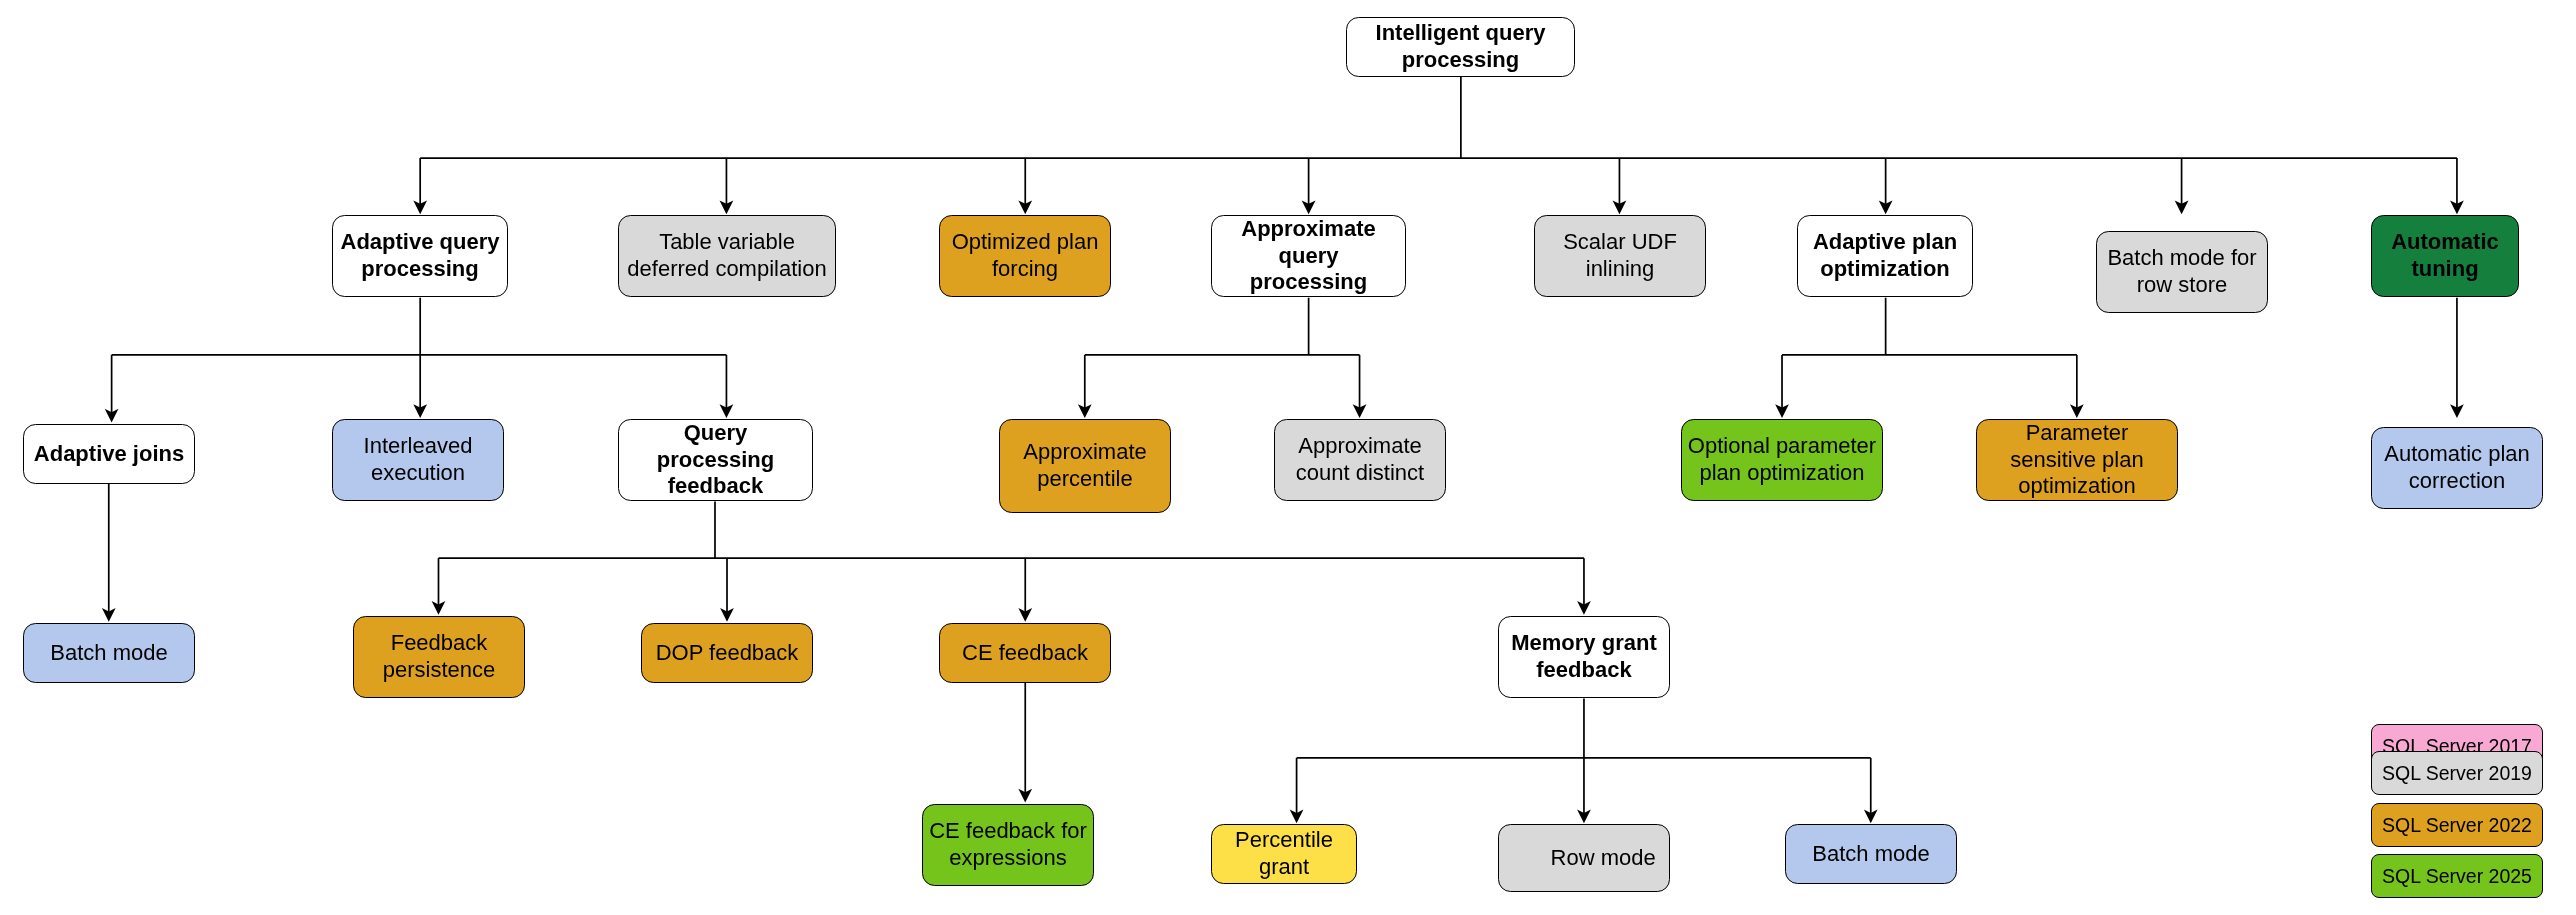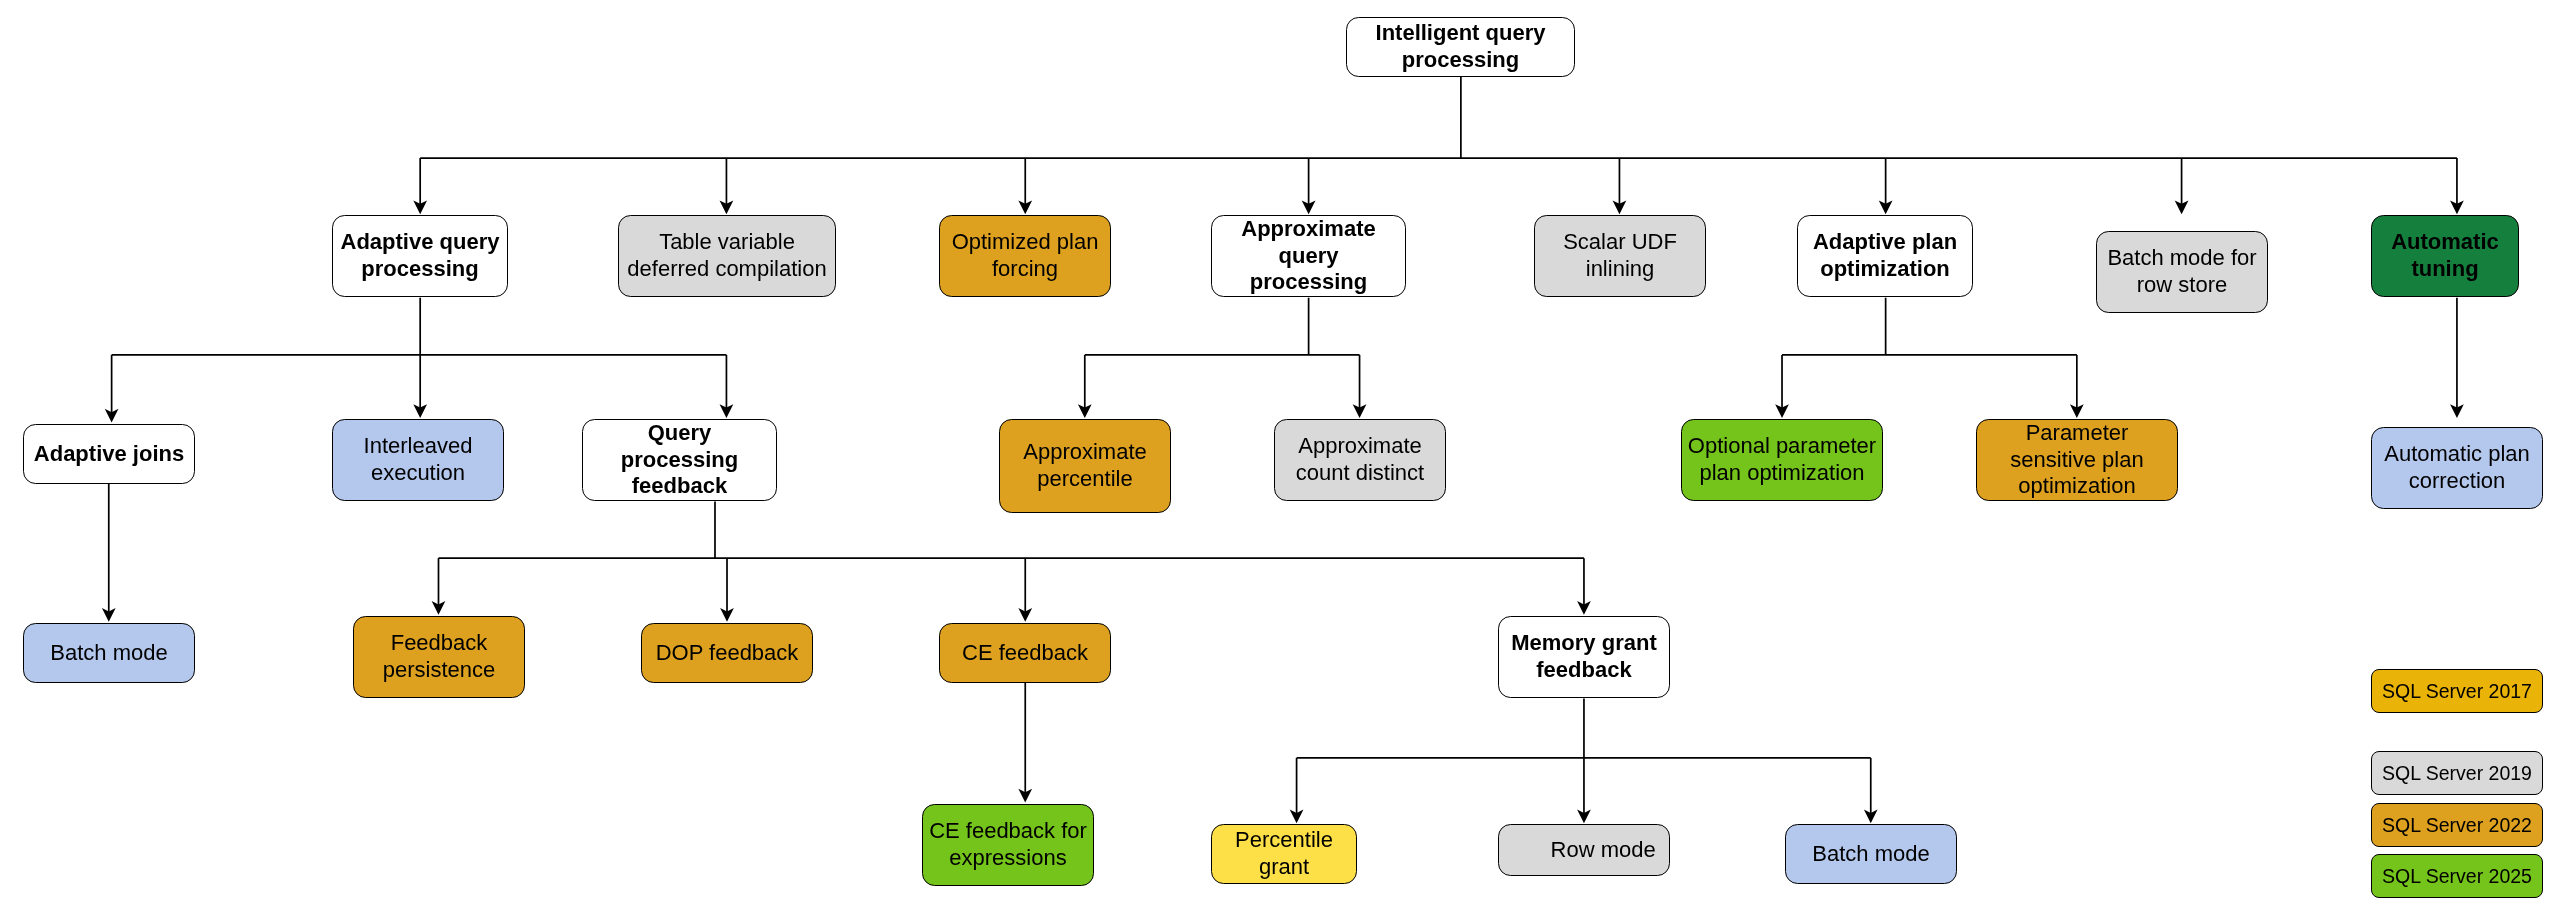--- a/index.html
+++ b/index.html
@@ -132,21 +132,21 @@
       </div>
       <div class="node bold" style="left: 2371px; top: 215px; width: 148px; height: 82px; background: #15803d;">
         <span>Automatic tuning</span>
       </div>
       <div class="node bold" style="left: 23px; top: 424px; width: 172px; height: 60px; background: rgb(255, 255, 255);">
         <span>Adaptive joins</span>
       </div>
       <div class="node" style="left: 332px; top: 419px; width: 172px; height: 82px; background: rgb(180, 199, 236);">
         <span>Interleaved execution</span>
       </div>
-      <div class="node bold" style="left: 582px; top: 419px; width: 195px; height: 82px; background: rgb(255, 255, 255);">
+      <div class="node bold" style="left: 618px; top: 419px; width: 195px; height: 82px; background: rgb(255, 255, 255);">
         <span>Query processing feedback</span>
       </div>
       <div class="node" style="left: 999px; top: 419px; width: 172px; height: 94px; background: rgb(221, 160, 31);">
         <span>Approximate percentile</span>
       </div>
       <div class="node" style="left: 1274px; top: 419px; width: 172px; height: 82px; background: rgb(217, 217, 217);">
         <span>Approximate count distinct</span>
       </div>
       <div class="node" style="left: 1681px; top: 419px; width: 202px; height: 82px; background: rgb(116, 196, 27);">
         <span>Optional parameter plan optimization</span>
@@ -171,29 +171,29 @@
       </div>
       <div class="node bold" style="left: 1498px; top: 616px; width: 172px; height: 82px; background: rgb(255, 255, 255);">
         <span>Memory grant feedback</span>
       </div>
       <div class="node" style="left: 922px; top: 804px; width: 172px; height: 82px; background: rgb(116, 196, 27);">
         <span>CE feedback for expressions</span>
       </div>
       <div class="node" style="left: 1211px; top: 824px; width: 146px; height: 60px; background: #fde047;">
         <span>Percentile grant</span>
       </div>
-      <div class="node" style="left: 1498px; top: 824px; width: 172px; height: 52px; background: rgb(217, 217, 217); padding-left: 44px;">
+      <div class="node" style="left: 1498px; top: 824px; width: 172px; height: 68px; background: rgb(217, 217, 217); padding-left: 44px;">
         <span>Row mode</span>
       </div>
       <div class="node" style="left: 1785px; top: 824px; width: 172px; height: 60px; background: rgb(180, 199, 236);">
         <span>Batch mode</span>
       </div>
     </div>
   <div id="legend-layer">
-      <div class="legend-item" style="left: 2371px; top: 669px; width: 172px; height: 44px; background: #eab308;">
+      <div class="legend-item" style="left: 2371px; top: 724px; width: 172px; height: 44px; background: #f9a8d4;">
         <span>SQL Server 2017</span>
       </div>
       <div class="legend-item" style="left: 2371px; top: 751px; width: 172px; height: 44px; background: rgb(217, 217, 217);">
         <span>SQL Server 2019</span>
       </div>
       <div class="legend-item" style="left: 2371px; top: 803px; width: 172px; height: 44px; background: rgb(221, 160, 31);">
         <span>SQL Server 2022</span>
       </div>
       <div class="legend-item" style="left: 2371px; top: 854px; width: 172px; height: 44px; background: rgb(116, 196, 27);">
         <span>SQL Server 2025</span>

